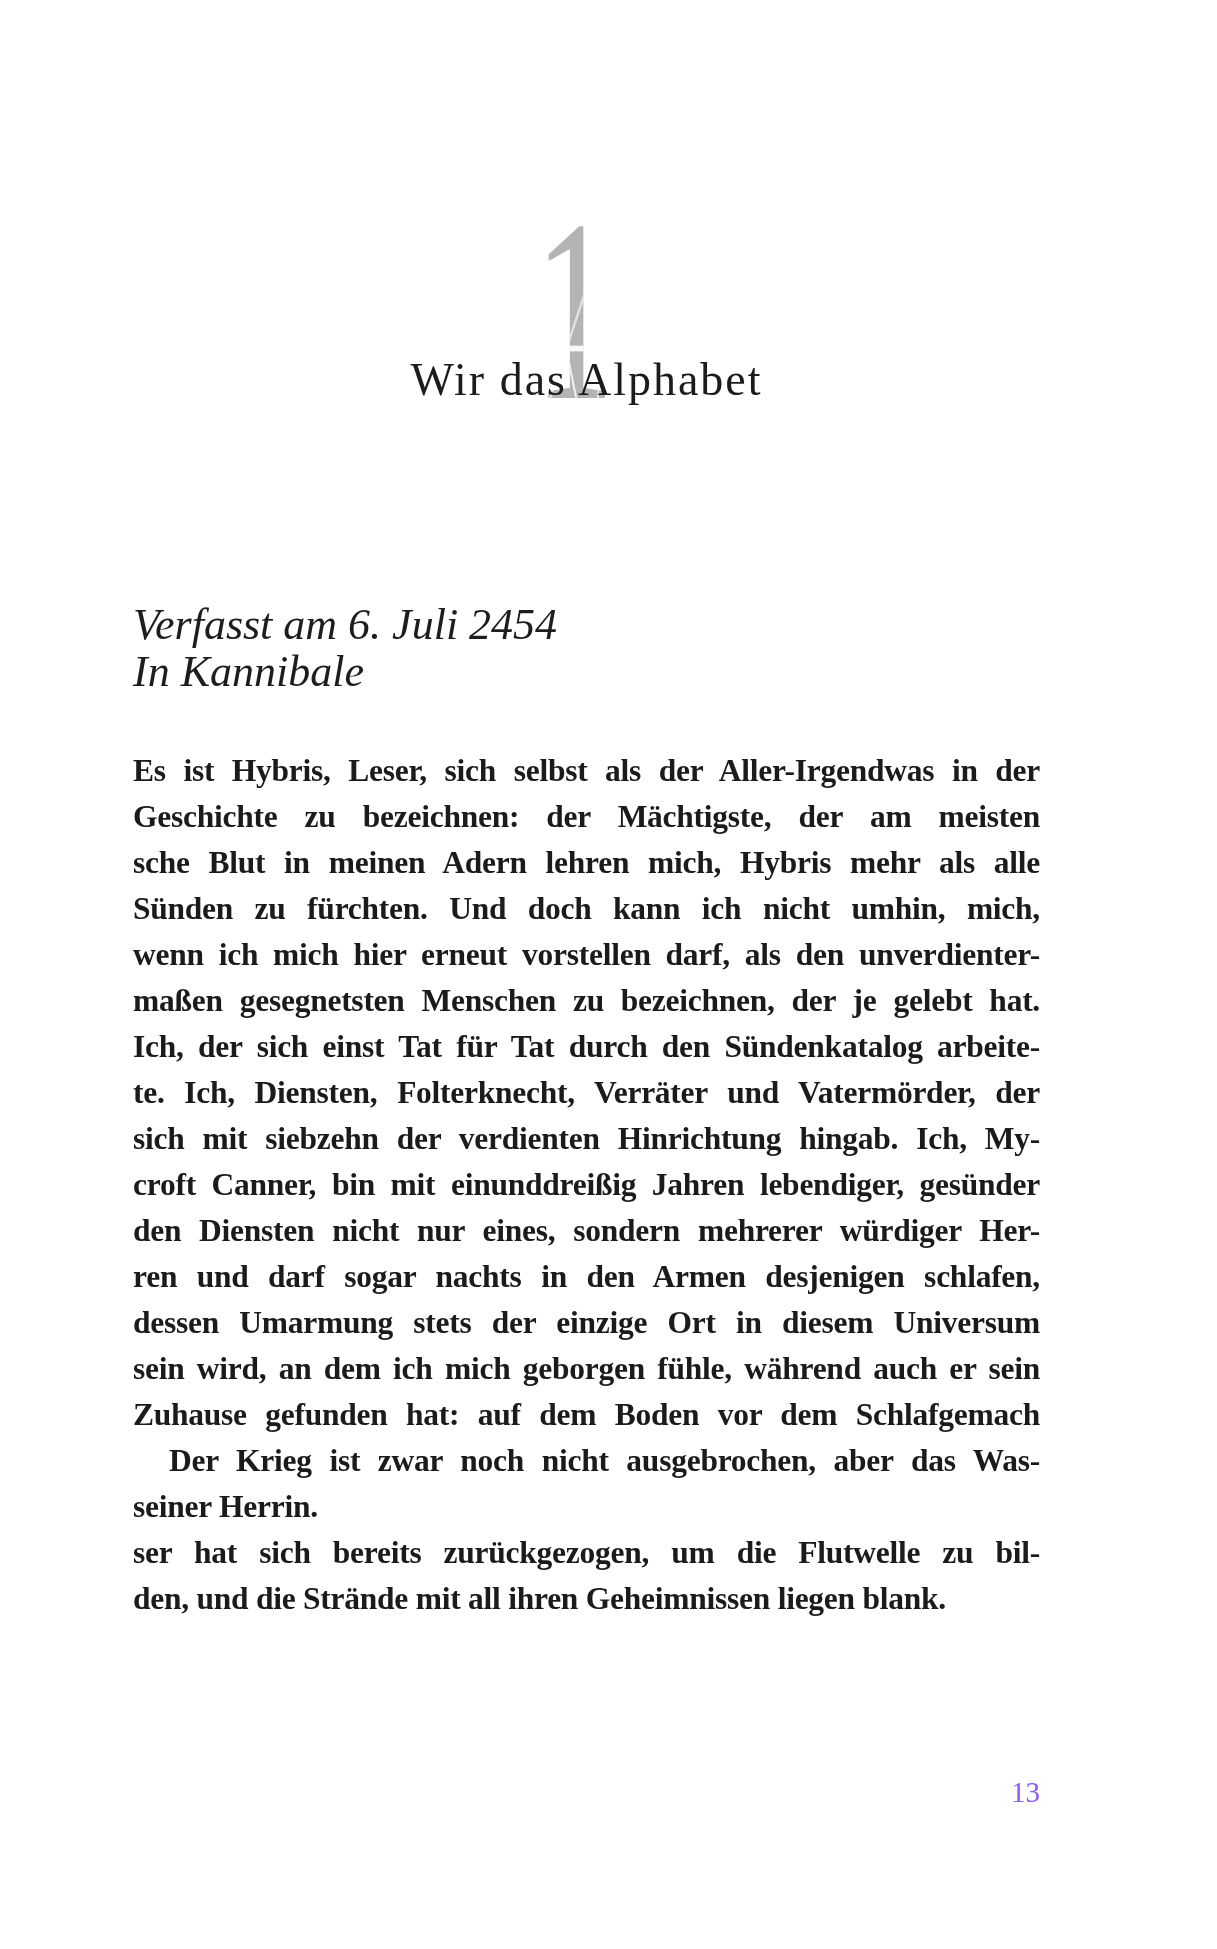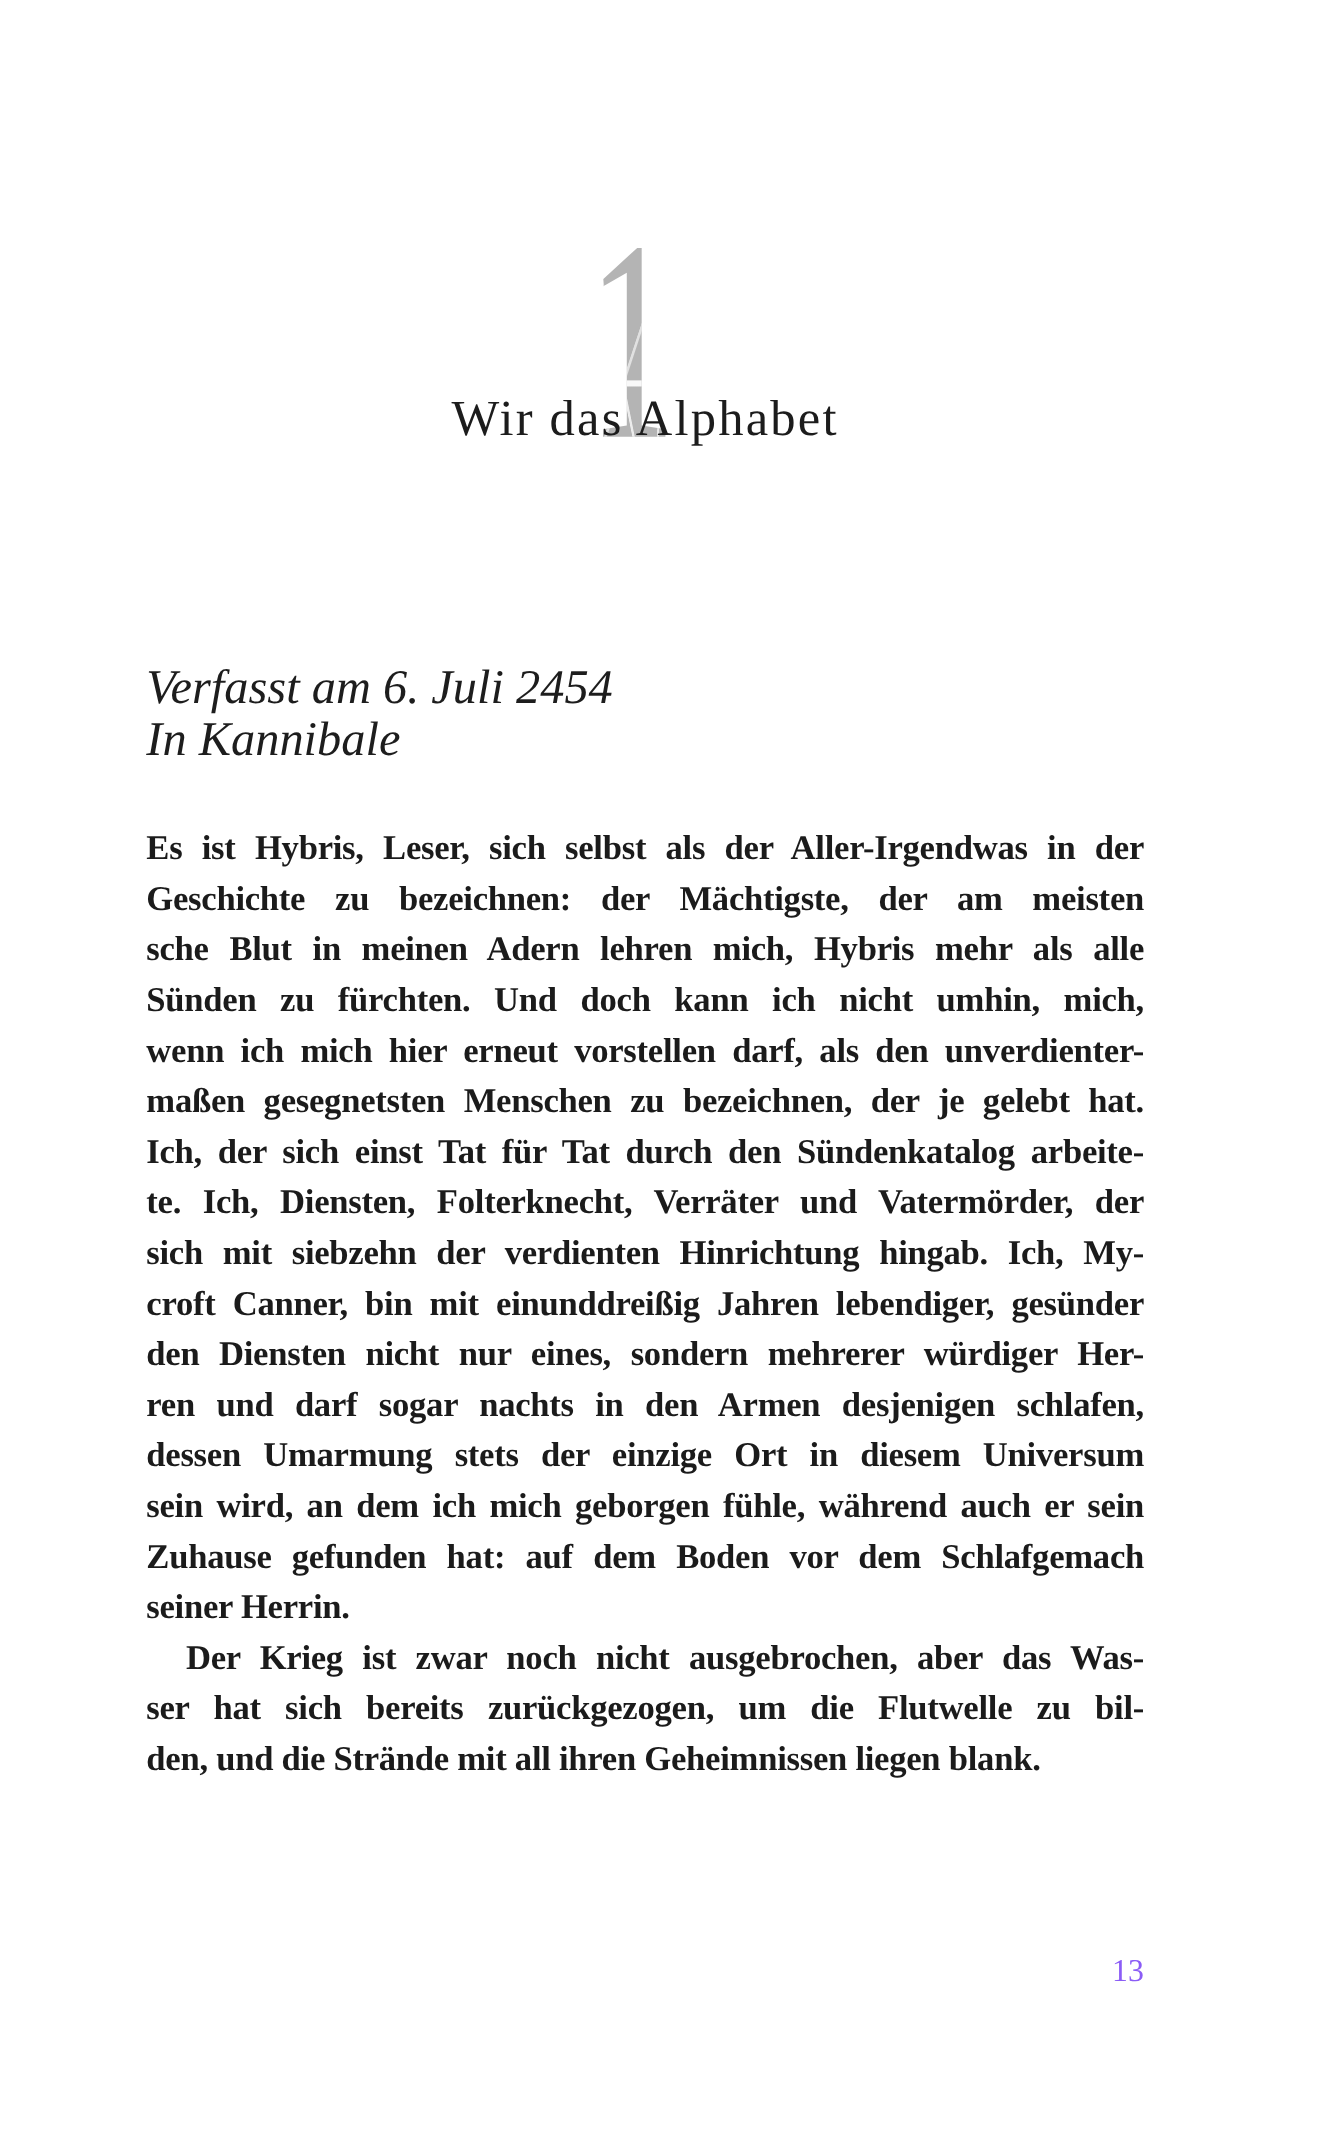--- a/index.html
+++ b/index.html
@@ -133,21 +133,21 @@
       <div class="line">maßen gesegnetsten Menschen zu bezeichnen, der je gelebt hat.</div>
       <div class="line">Ich, der sich einst Tat für Tat durch den Sündenkatalog arbeite-</div>
       <div class="line">te. Ich, Diensten, Folterknecht, Verräter und Vatermörder, der</div>
       <div class="line">sich mit siebzehn der verdienten Hinrichtung hingab. Ich, My-</div>
       <div class="line">croft Canner, bin mit einunddreißig Jahren lebendiger, gesünder</div>
       <div class="line">den Diensten nicht nur eines, sondern mehrerer würdiger Her-</div>
       <div class="line">ren und darf sogar nachts in den Armen desjenigen schlafen,</div>
       <div class="line">dessen Umarmung stets der einzige Ort in diesem Universum</div>
       <div class="line">sein wird, an dem ich mich geborgen fühle, während auch er sein</div>
       <div class="line">Zuhause gefunden hat: auf dem Boden vor dem Schlafgemach</div>
+      <div class="line indent">Der Krieg ist zwar noch nicht ausgebrochen, aber das Was-</div>
       <div class="line last">seiner Herrin.</div>
-      <div class="line indent">Der Krieg ist zwar noch nicht ausgebrochen, aber das Was-</div>
       <div class="line">ser hat sich bereits zurückgezogen, um die Flutwelle zu bil-</div>
       <div class="line last">den, und die Strände mit all ihren Geheimnissen liegen blank.</div>
     </div>
 
   <div class="page-number">13</div>
 
 </div>
 
 </body></html>

